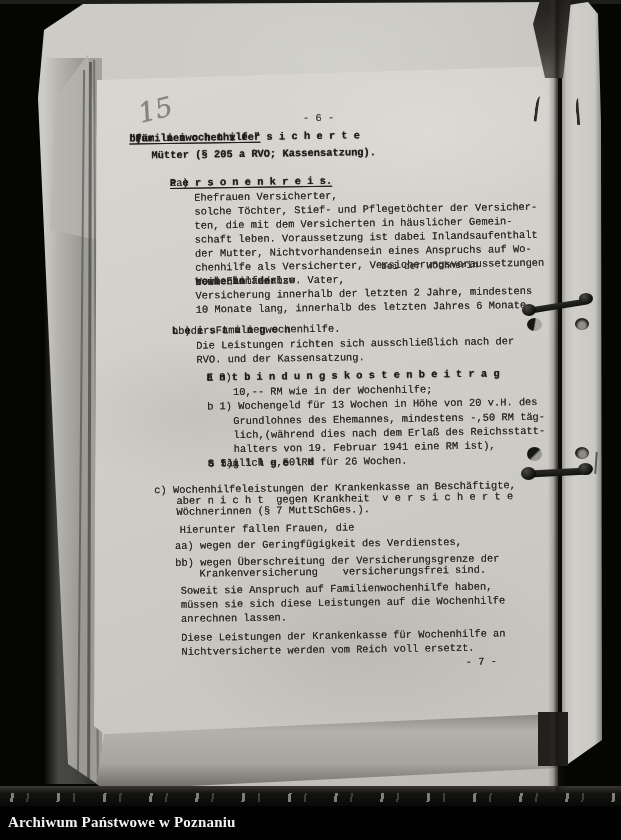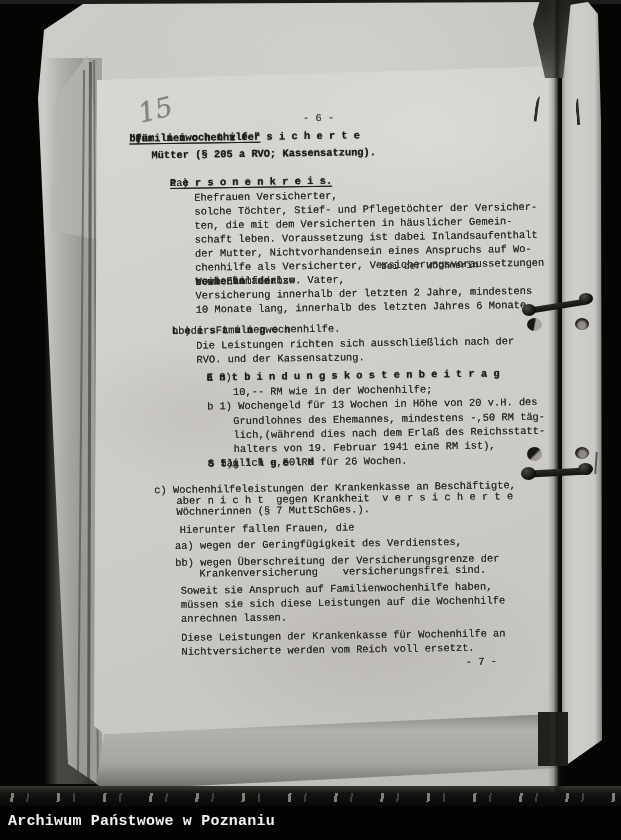--- a/index.html
+++ b/index.html
@@ -75,21 +75,21 @@
 
   
   .texture-strip{left:0;top:786px;width:621px;height:22px;z-index:7;
     background:linear-gradient(180deg,#383733 0%,#141311 34%,#070706 100%);}
   .texture-strip::after{content:"";position:absolute;left:0;top:7px;width:621px;height:9px;
     background:repeating-linear-gradient(96deg,transparent 0 11px,rgba(216,215,209,.55) 11px 14px,
                transparent 14px 27px,rgba(150,149,143,.35) 27px 29px,transparent 29px 46px);
     filter:blur(.4px);}
   .footer-bar{left:0;top:806px;width:621px;height:34px;background:#020202;z-index:20;}
   .footer-label{position:absolute;left:8px;top:0;line-height:32px;color:#f2f2f2;
-    font-size:15px;font-weight:bold;letter-spacing:.2px;font-family:Liberation Mono, monospace;}
+    font-size:15px;font-weight:bold;letter-spacing:.2px;font-family:Liberation Serif, serif;}
 
   
   .text-layer{left:0;top:0;width:621px;height:840px;z-index:10;
     transform:rotate(-.8deg);transform-origin:170px 400px;}
   .tw-line{position:absolute;white-space:pre;color:#2b2a27;
     font-family:"Liberation Mono","DejaVu Sans Mono",monospace;
     font-size:10.4px;line-height:12px;text-shadow:0 0 .6px rgba(43,42,39,.85);}
   .tw-line .u{text-decoration:underline;text-underline-offset:2px;}
   .tw-line .b, .tw-line.b{font-weight:bold;color:#1f1e1b;text-shadow:0 0 .9px rgba(25,24,21,.9);}
   .tw-line.ins{font-size:9.5px;color:#34332f;}

